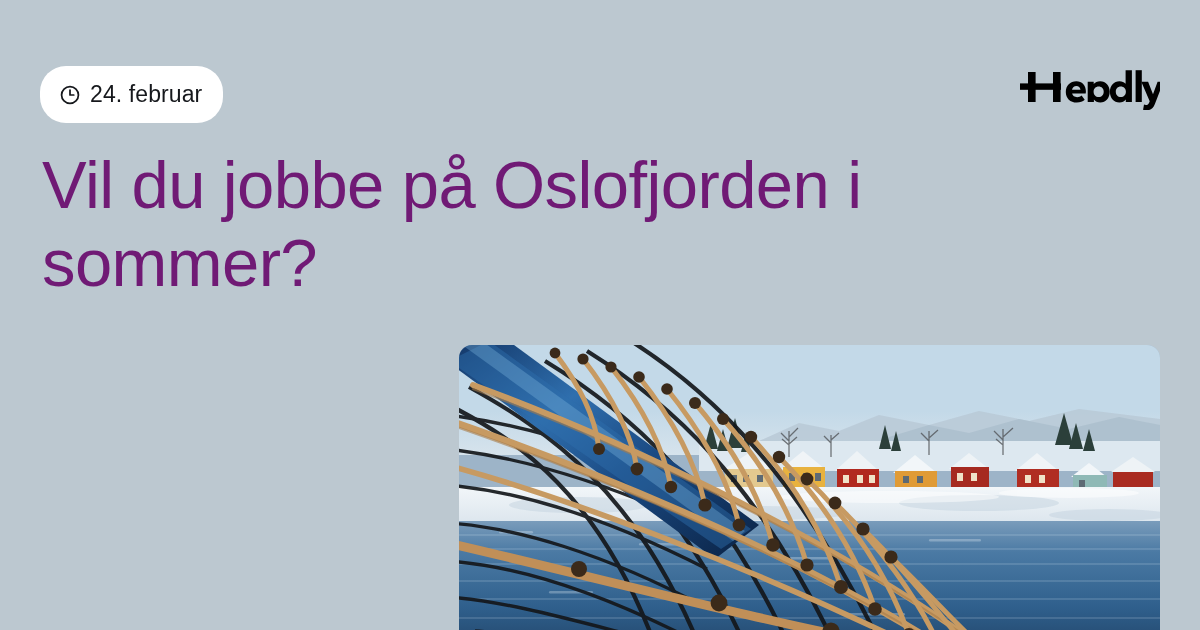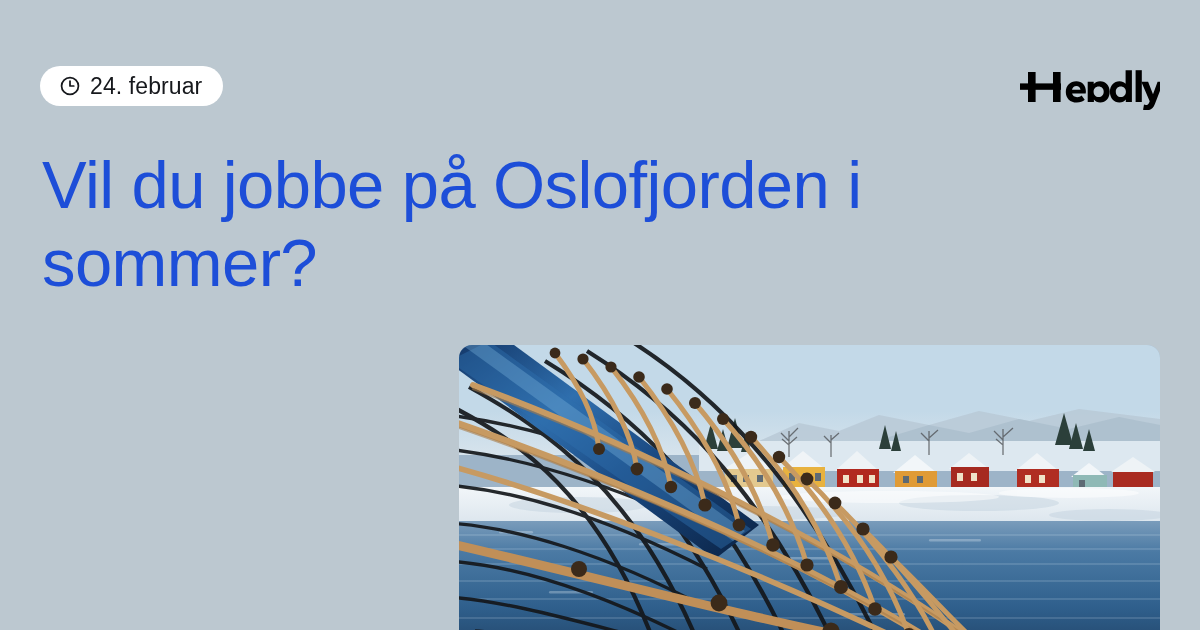--- a/index.html
+++ b/index.html
@@ -20,21 +20,21 @@
     height: 630px;
     background: #bcc8d0;
     overflow: hidden;
   }
 
   
   .date-badge {
     position: absolute;
     left: 40px;
     top: 66px;
-    height: 40px;
+    height: 57px;
     display: flex;
     align-items: center;
     gap: 9px;
     padding: 0 21px 0 19px;
     background: #ffffff;
     border-radius: 26px;
     box-sizing: border-box;
   }
   .clock-icon {
     width: 22px;
@@ -64,21 +64,21 @@
   .headline {
     position: absolute;
     left: 42px;
     top: 146px;
     width: 1070px;
     margin: 0;
     font-size: 67px;
     font-weight: 400;
     line-height: 1.17;
     letter-spacing: -0.6px;
-    color: #1d4ed8;
+    color: #701a75;
     word-break: normal;
   }
 
   
   .hero-photo {
     position: absolute;
     left: 459px;
     top: 345px;
     width: 701px;
     height: 300px;

